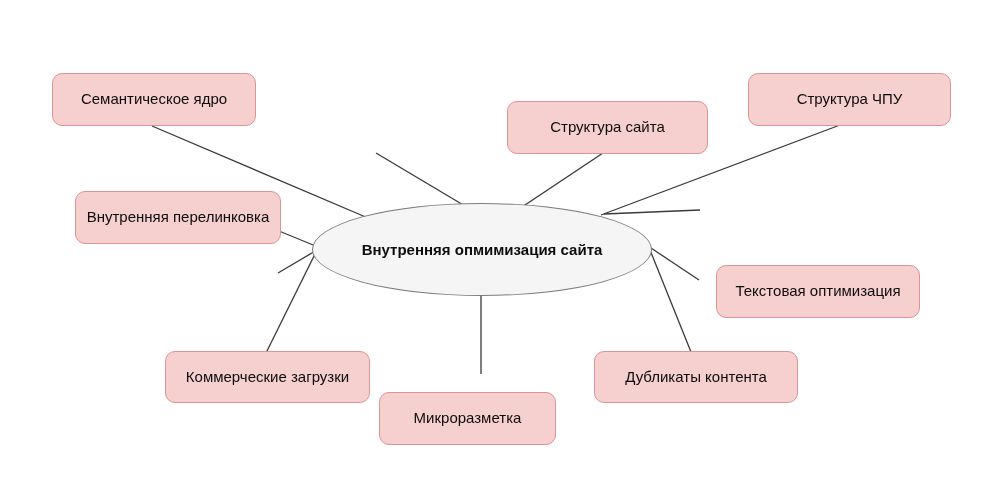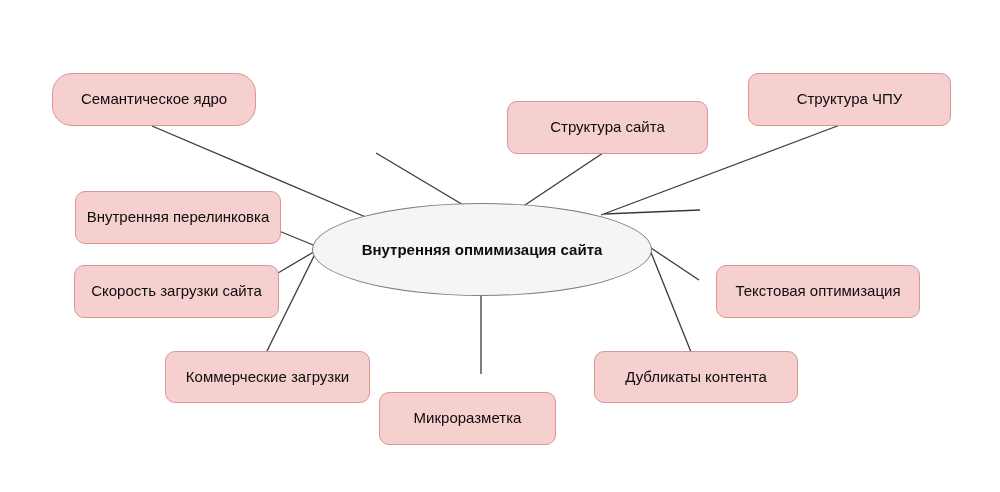--- a/index.html
+++ b/index.html
@@ -37,21 +37,21 @@
     box-sizing:border-box;
     background:var(--center-fill);
     border:1.2px solid var(--center-border);
     border-radius:50%;
     display:flex;align-items:center;justify-content:center;
     text-align:center;
     font-size:15px;font-weight:bold;
     left:312px;top:203px;width:340px;height:93px;
   }
   
-  .n0{left:52px;  top:73px;  width:204px;height:53px;border-radius:20px;}
+  .n0{left:52px;  top:73px;  width:204px;height:53px;}
   .n1{left:278px; top:101px; width:204px;height:53px;}
   .n2{left:507px; top:101px; width:201px;height:53px;}
   .n3{left:740px; top:73px;  width:203px;height:53px;margin-left:8px;}
   .n4{left:75px;  top:191px; width:206px;height:53px;}
   .n5{left:74px;  top:265px; width:205px;height:53px;}
   .n6{left:165px; top:351px; width:205px;height:52px;}
   .n7{left:379px; top:392px; width:177px;height:53px;}
   .n8{left:594px; top:351px; width:204px;height:52px;}
   .n9{left:697px; top:191px; width:203px;height:57px;}
   .n10{left:695px;top:265px; width:204px;height:53px;margin-left:21px;}
@@ -84,23 +84,20 @@
   </div>
   <div class="node n2">
     <span>Структура сайта</span>
   </div>
   <div class="node n3">
     <span>Структура ЧПУ</span>
   </div>
   <div class="node n4">
     <span>Внутренняя перелинковка</span>
   </div>
-  <div class="node n5">
-    <span>Скорость загрузки сайта</span>
-  </div>
   <div class="node n6">
     <span>Коммерческие загрузки</span>
   </div>
   <div class="node n7">
     <span>Микроразметка</span>
   </div>
   <div class="node n8">
     <span>Дубликаты контента</span>
   </div>
   <div class="node n10">

